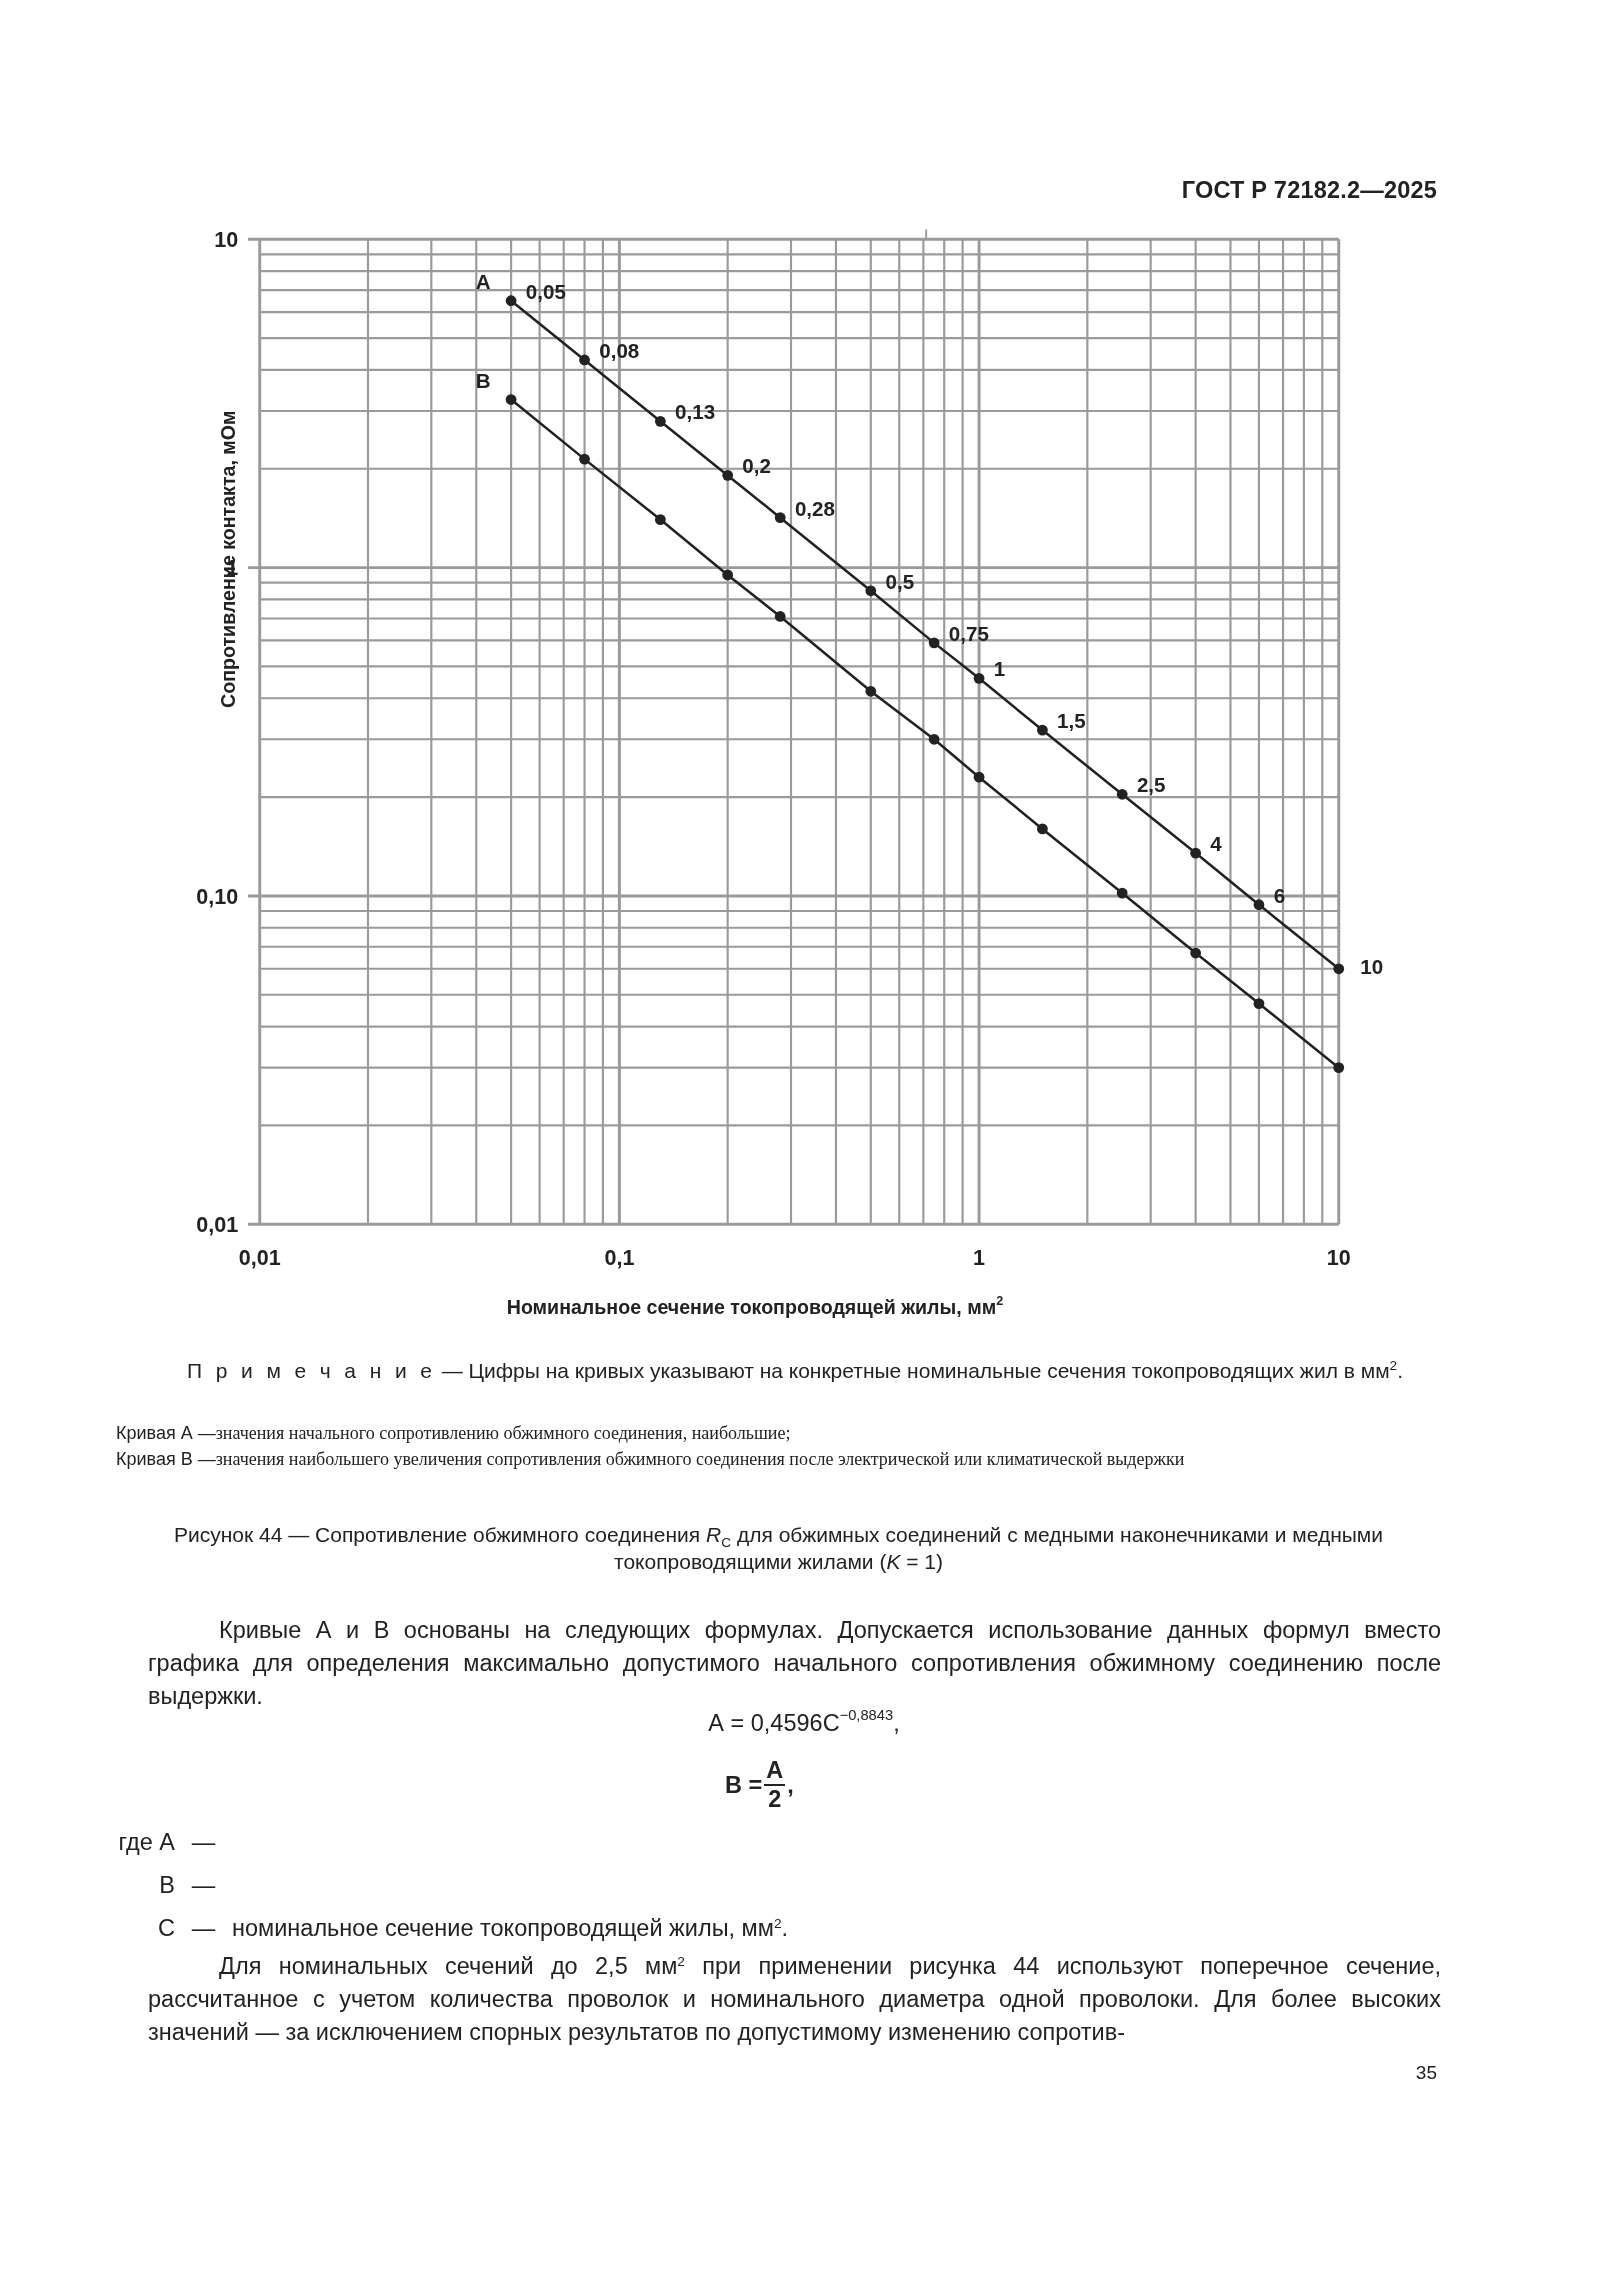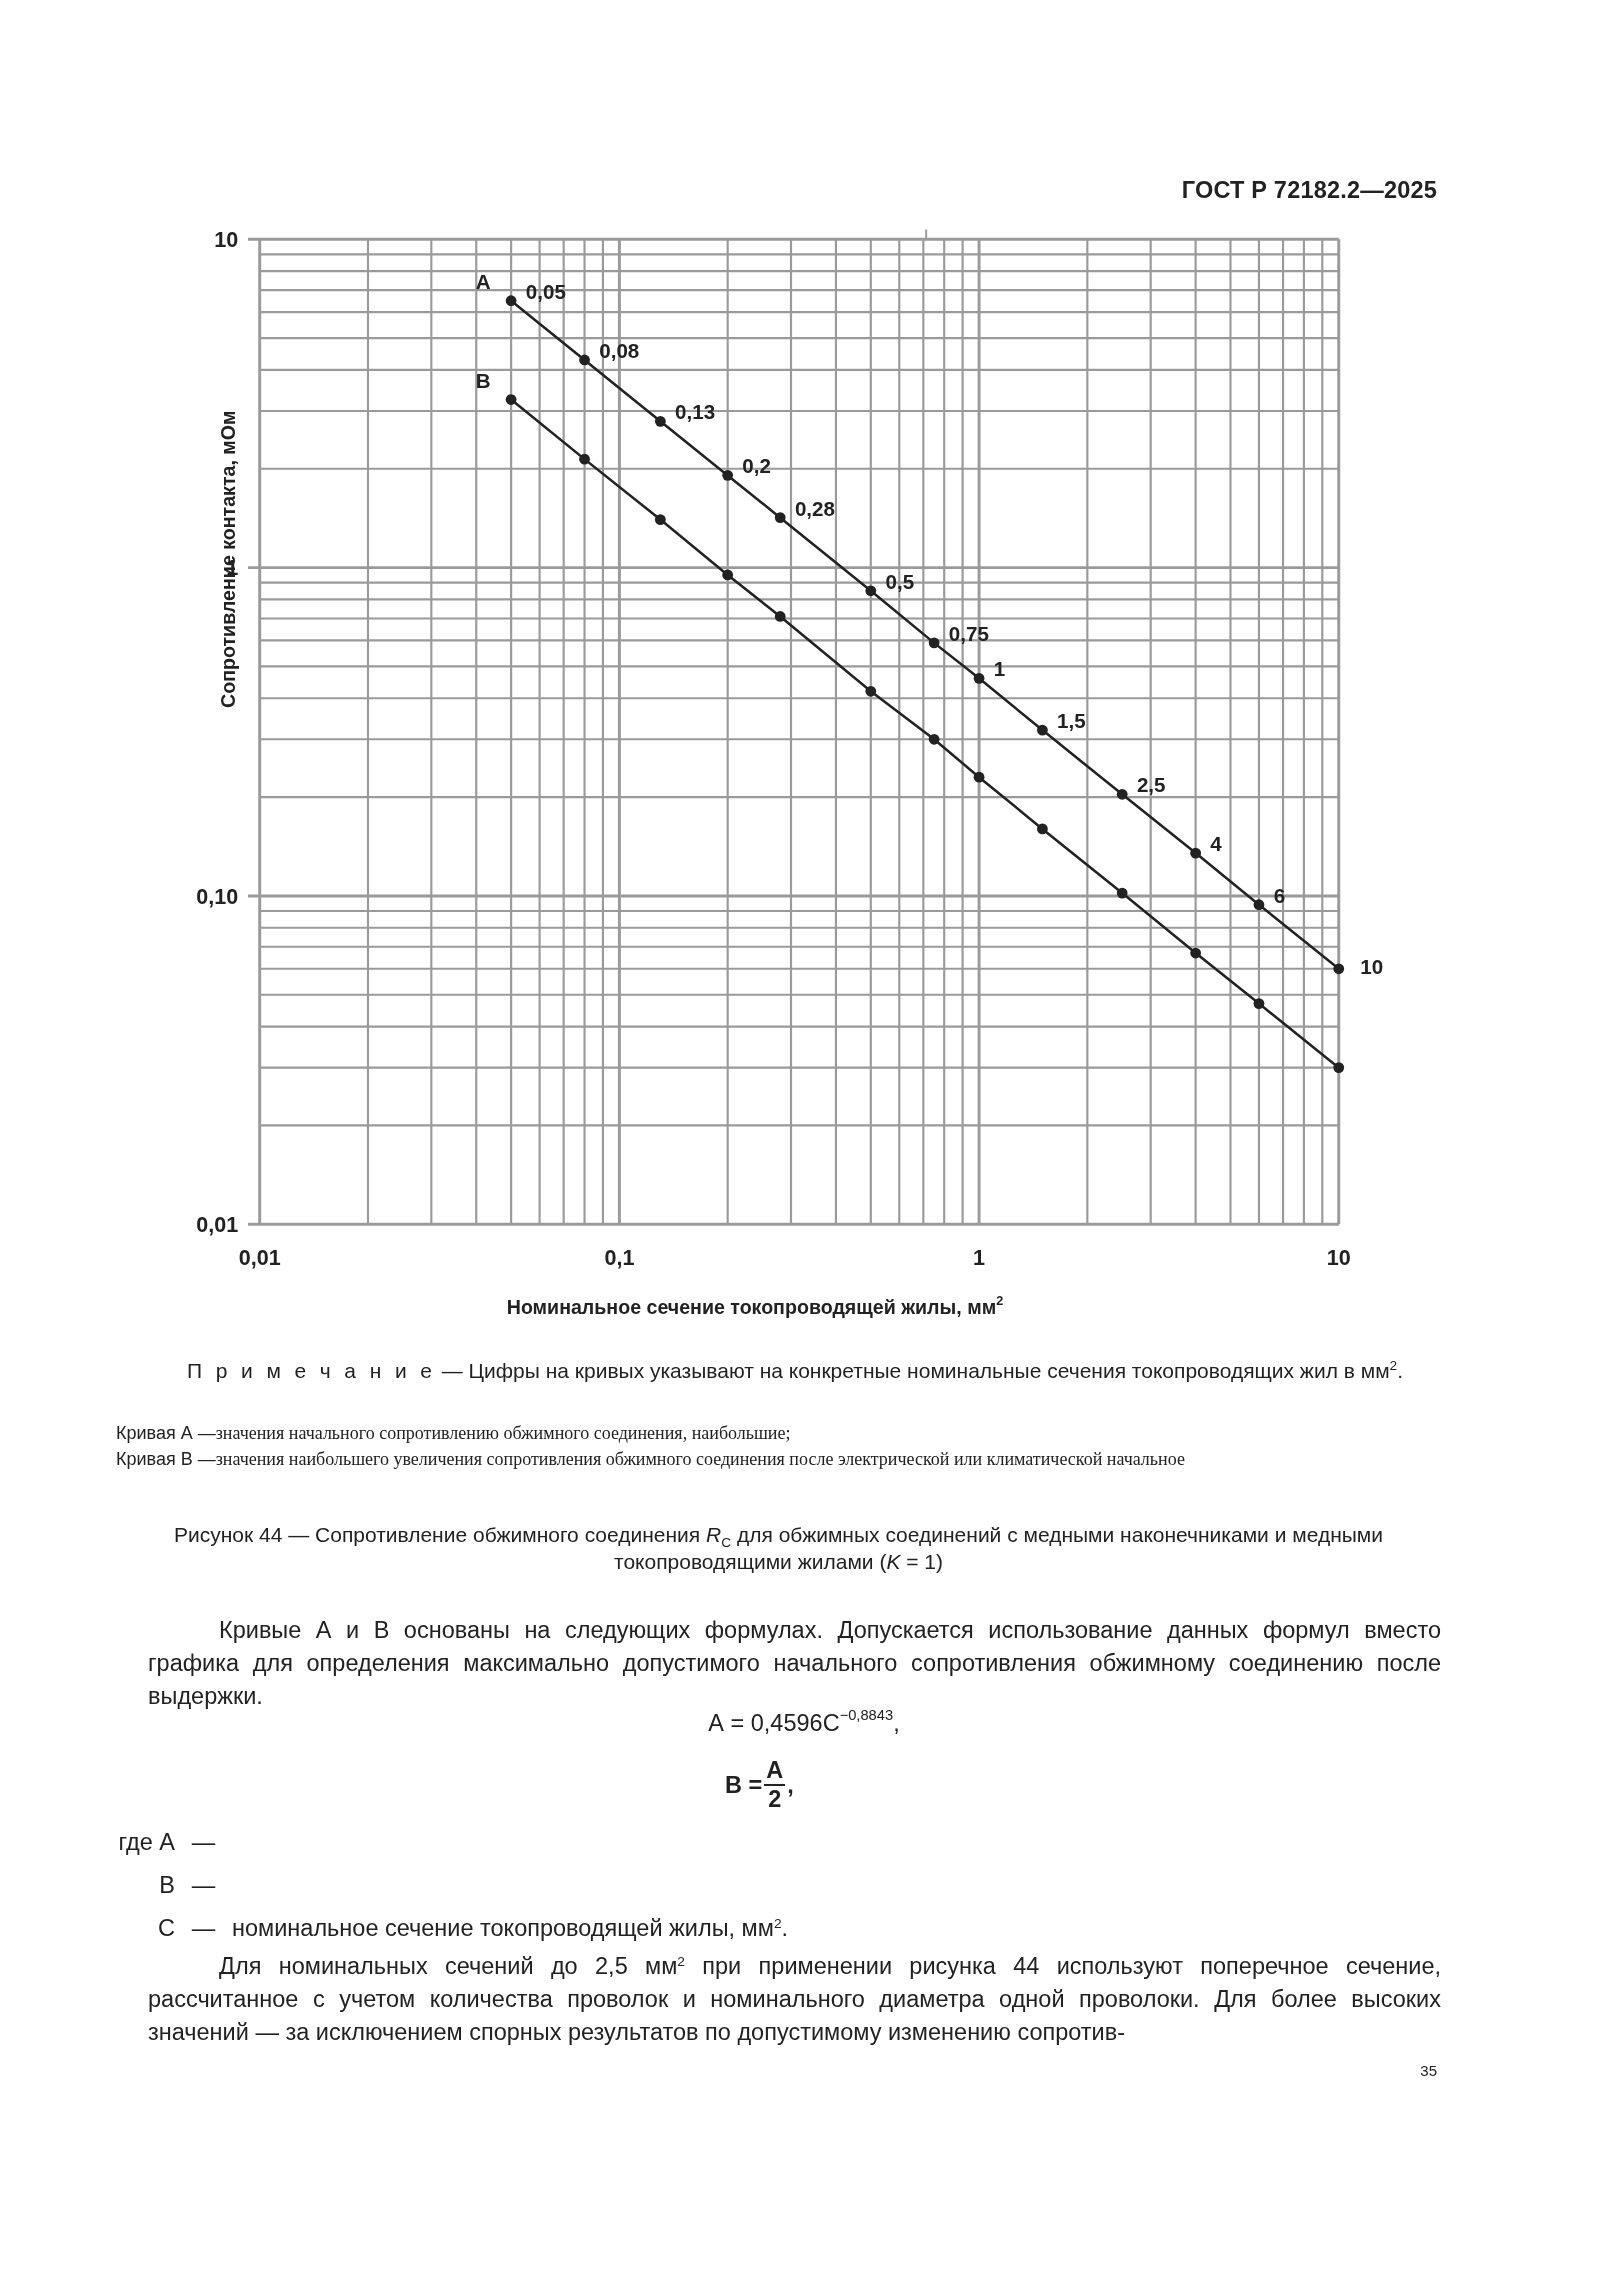--- a/index.html
+++ b/index.html
@@ -34,21 +34,21 @@
   #formula-b { left: 725px; top: 1757px; font-size: 23.5px; font-weight: bold; display: flex; align-items: center; }
   .frac { display: inline-flex; flex-direction: column; align-items: center; margin: 0 2px; }
   .frac .num { border-bottom: 2.9px solid #222; padding: 0 2px; line-height: 27.4px; }
   .frac .den { line-height: 27.4px; }
   #defs { left: 116px; top: 1829px; width: 1325px; font-size: 23.5px; }
   .def-row { display: flex; height: 43px; align-items: flex-start; }
   .def-key { width: 59px; text-align: right; white-space: nowrap; }
   .def-dash { width: 57px; text-align: center; }
   .def-val { flex: 1; }
   #body2 { left: 116px; top: 1950px; width: 1325px; font-size: 23.5px; line-height: 33px; text-align: justify; }
-  #page-number { left: 1372px; top: 2062px; width: 65px; text-align: right; font-size: 15px; }
+  #page-number { left: 1372px; top: 2062px; width: 65px; text-align: right; font-size: 19px; }
   .chart-label { font-family: "Liberation Sans", sans-serif; font-weight: bold; fill: #222222; }
 </style>
 </head>
 <body>
 
 <div id="header-code" class="abs">ГОСТ Р 72182.2—2025</div>
 
 <svg id="chart-svg" width="1621" height="1294" viewBox="0 0 1654 1320">
   <g id="grid-layer">
       <line x1="265" y1="244" x2="265" y2="1249" stroke="#9a9a9a" stroke-width="3"></line>
@@ -177,21 +177,21 @@
   <div class="indent"><span class="spaced">П р и м е ч а н и е</span><span> — Цифры на кривых указывают на конкретные номинальные сечения токопроводящих жил в мм</span><sup>2</sup><span>.</span></div>
 </div>
 
 <div id="legend" class="abs">
   <div class="leg-row">
     <span class="leg-key">Кривая А — </span>
     <span class="leg-val">значения начального сопротивлению обжимного соединения, наибольшие;</span>
   </div>
   <div class="leg-row">
     <span class="leg-key">Кривая В — </span>
-    <span class="leg-val">значения наибольшего увеличения сопротивления обжимного соединения после электрической или климатической начальное</span>
+    <span class="leg-val">значения наибольшего увеличения сопротивления обжимного соединения после электрической или климатической выдержки</span>
   </div>
 </div>
 
 <div id="caption" class="abs"><span>Рисунок 44 — Сопротивление обжимного соединения </span><i><span>R</span><sub>C</sub></i><span> для обжимных соединений с медными наконечниками и медными токопроводящими жилами (</span><i>K</i><span> = 1)</span></div>
 
 <div id="body1" class="abs">
   <div class="indent-p">Кривые А и В основаны на следующих формулах. Допускается использование данных формул вместо графика для определения максимально допустимого начального сопротивления обжимному соединению после выдержки.</div>
 </div>
 
 <div id="formula-a" class="abs"><span>А = 0,4596С</span><sup>−0,8843</sup><span>,</span></div>

